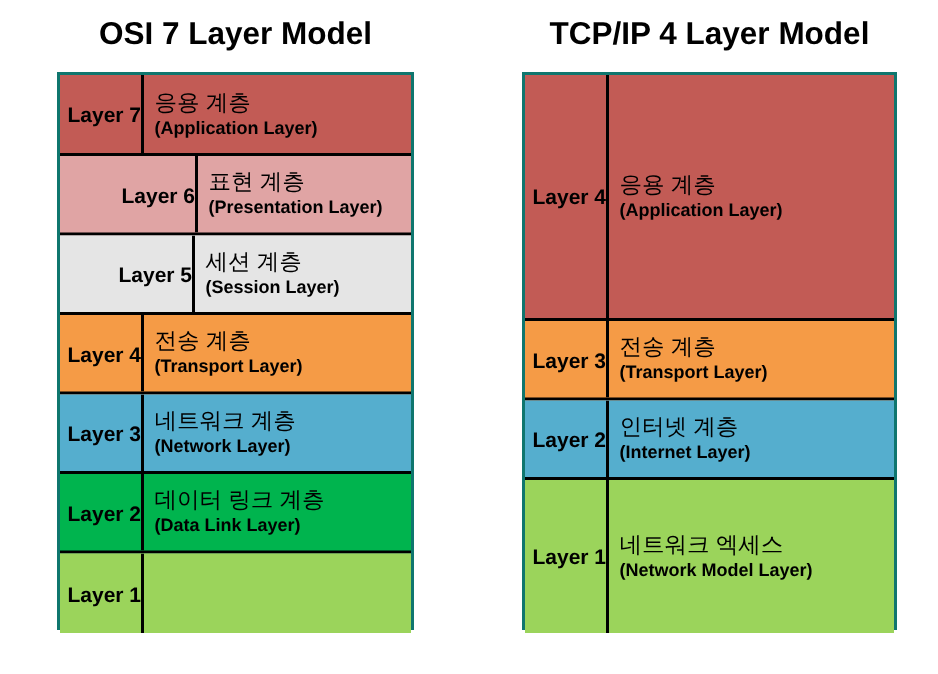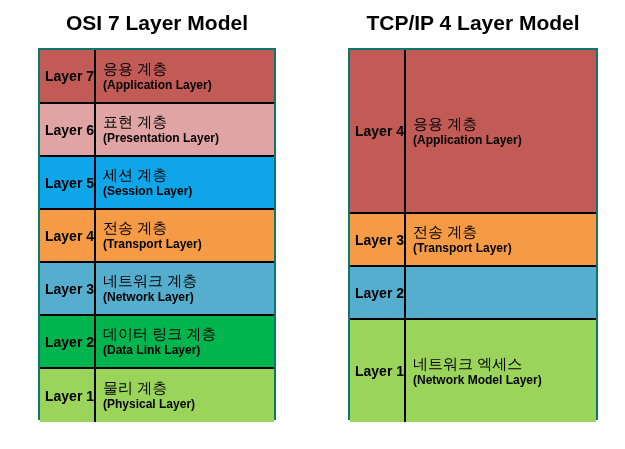--- a/index.html
+++ b/index.html
@@ -119,28 +119,28 @@
   <div class="model-title" id="osi-title">OSI 7 Layer Model</div>
 
   <div class="stack" id="osi-stack">
       <div class="layer-row" style="background: rgb(194, 91, 85); height: 54px; flex: 0 0 54px;">
         <div class="layer-num">Layer 7</div>
         <div class="layer-names">
           <div class="layer-ko">응용 계층</div>
           <div class="layer-en">(Application Layer)</div>
         </div>
       </div>
-      <div class="layer-row" style="background: rgb(224, 164, 164); height: 53px; flex: 0 0 53px;">
+      <div class="layer-row" style="background: rgb(224, 164, 164); height: 53px; flex: 0 0 53px; padding-left: 36px;">
         <div class="layer-num">Layer 6</div>
         <div class="layer-names">
           <div class="layer-ko">표현 계층</div>
           <div class="layer-en">(Presentation Layer)</div>
         </div>
       </div>
-      <div class="layer-row" style="background: #0ea5e9; height: 53px; flex: 0 0 53px;">
+      <div class="layer-row" style="background: #e5e5e5; height: 53px; flex: 0 0 53px; padding-left: 34px;">
         <div class="layer-num">Layer 5</div>
         <div class="layer-names">
           <div class="layer-ko">세션 계층</div>
           <div class="layer-en">(Session Layer)</div>
         </div>
       </div>
       <div class="layer-row" style="background: rgb(245, 155, 70); height: 53px; flex: 0 0 53px;">
         <div class="layer-num">Layer 4</div>
         <div class="layer-names">
           <div class="layer-ko">전송 계층</div>
@@ -156,24 +156,20 @@
       </div>
       <div class="layer-row" style="background: rgb(0, 180, 78); height: 53px; flex: 0 0 53px;">
         <div class="layer-num">Layer 2</div>
         <div class="layer-names">
           <div class="layer-ko">데이터 링크 계층</div>
           <div class="layer-en">(Data Link Layer)</div>
         </div>
       </div>
       <div class="layer-row" style="background: rgb(155, 212, 91); height: 53px; flex: 0 0 53px;">
         <div class="layer-num">Layer 1</div>
-        <div class="layer-names">
-          <div class="layer-ko">물리 계층</div>
-          <div class="layer-en">(Physical Layer)</div>
-        </div>
       </div>
     </div>
 
   <div class="model-title" id="tcp-title">TCP/IP 4 Layer Model</div>
 
   <div class="stack" id="tcp-stack">
       <div class="layer-row" style="background: rgb(194, 91, 85); height: 164px; flex: 0 0 164px;">
         <div class="layer-num">Layer 4</div>
         <div class="layer-names">
           <div class="layer-ko">응용 계층</div>
@@ -182,20 +178,24 @@
       </div>
       <div class="layer-row" style="background: rgb(245, 155, 70); height: 53px; flex: 0 0 53px;">
         <div class="layer-num">Layer 3</div>
         <div class="layer-names">
           <div class="layer-ko">전송 계층</div>
           <div class="layer-en">(Transport Layer)</div>
         </div>
       </div>
       <div class="layer-row" style="background: rgb(85, 174, 206); height: 53px; flex: 0 0 53px;">
         <div class="layer-num">Layer 2</div>
+        <div class="layer-names">
+          <div class="layer-ko">인터넷 계층</div>
+          <div class="layer-en">(Internet Layer)</div>
+        </div>
       </div>
       <div class="layer-row" style="background: rgb(155, 212, 91); height: 102px; flex: 0 0 102px;">
         <div class="layer-num">Layer 1</div>
         <div class="layer-names">
           <div class="layer-ko">네트워크 엑세스</div>
           <div class="layer-en">(Network Model Layer)</div>
         </div>
       </div>
     </div>
 

